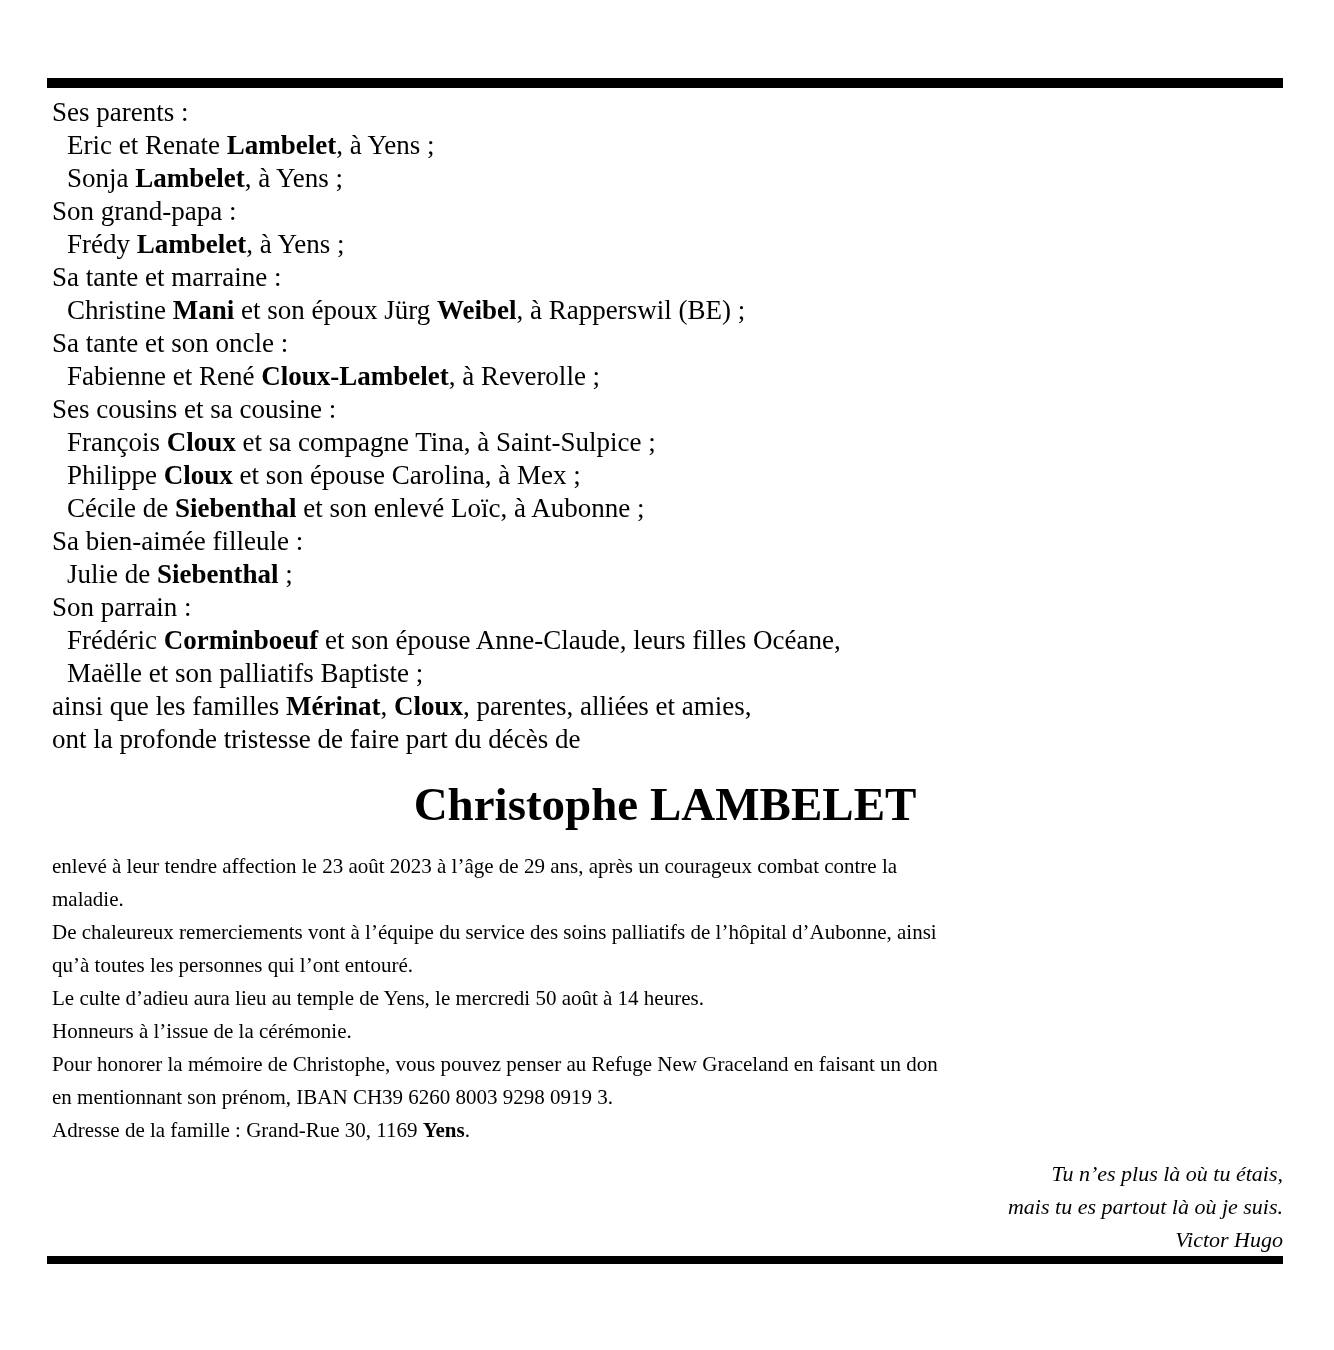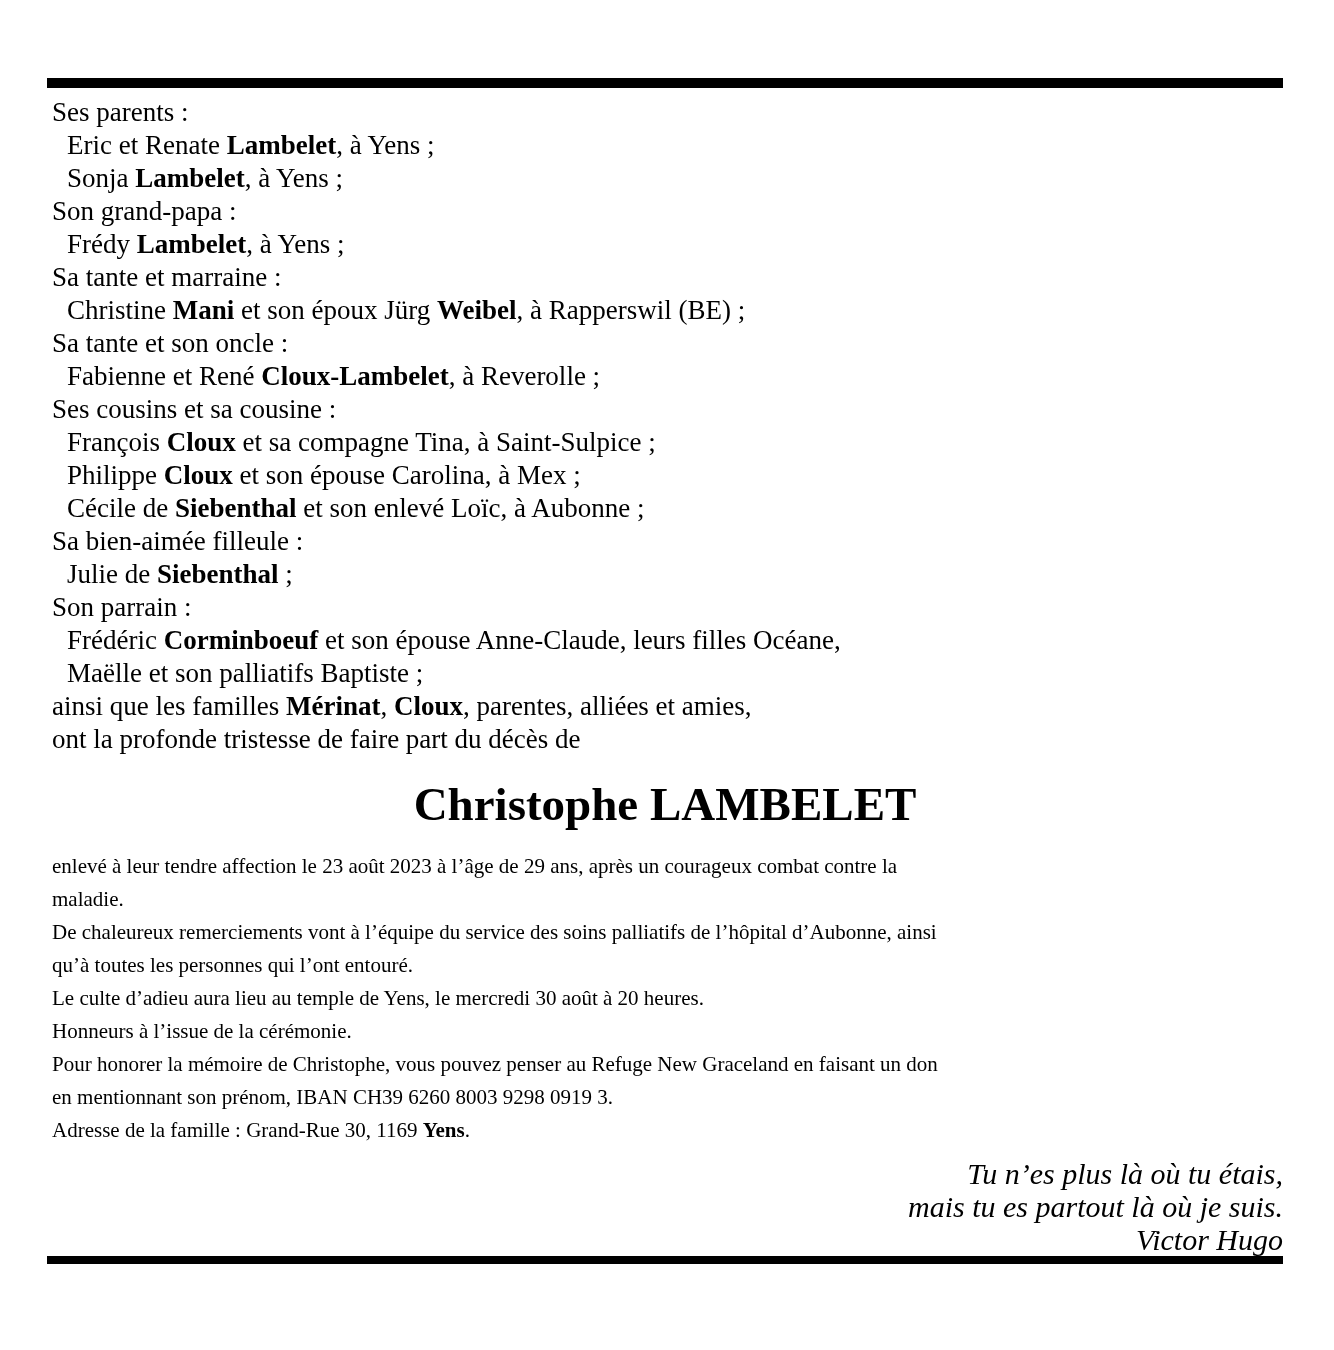--- a/index.html
+++ b/index.html
@@ -49,21 +49,21 @@
   }
   .deceased-title {
     font-size: 47px;
     line-height: 42px;
     font-weight: bold;
     text-align: center;
     margin: 27px 0 25px 0;
   }
   .quote-block {
     margin-top: 10px;
-    font-size: 30px;
+    font-size: 22px;
     line-height: 33px;
     font-style: italic;
     text-align: right;
   }
 </style>
 </head>
 <body>
 
 <div class="page">
   <div class="content">
@@ -93,21 +93,21 @@
         <div class="line"><span>ont la profonde tristesse de faire part du décès de</span></div>
       </div>
 
     <div class="deceased-title">Christophe LAMBELET</div>
 
     <div class="body-block">
         <div class="line"><span>enlevé à leur tendre affection le 23 août 2023 à l’âge de 29 ans, après un courageux combat contre la</span></div>
         <div class="line"><span>maladie.</span></div>
         <div class="line"><span>De chaleureux remerciements vont à l’équipe du service des soins palliatifs de l’hôpital d’Aubonne, ainsi</span></div>
         <div class="line"><span>qu’à toutes les personnes qui l’ont entouré.</span></div>
-        <div class="line"><span>Le culte d’adieu aura lieu au temple de Yens, le mercredi 30 août à 20 heures.</span></div>
+        <div class="line"><span>Le culte d’adieu aura lieu au temple de Yens, le mercredi 50 août à 14 heures.</span></div>
         <div class="line"><span>Honneurs à l’issue de la cérémonie.</span></div>
         <div class="line"><span>Pour honorer la mémoire de Christophe, vous pouvez penser au Refuge New Graceland en faisant un don</span></div>
         <div class="line"><span>en mentionnant son prénom, IBAN CH39 6260 8003 9298 0919 3.</span></div>
         <div class="line"><span>Adresse de la famille : Grand-Rue 30, 1169 </span><b>Yens</b><span>.</span></div>
       </div>
 
     <div class="quote-block">
       <div>
           <div class="line">Tu n’es plus là où tu étais,</div>
           <div class="line">mais tu es partout là où je suis.</div>

